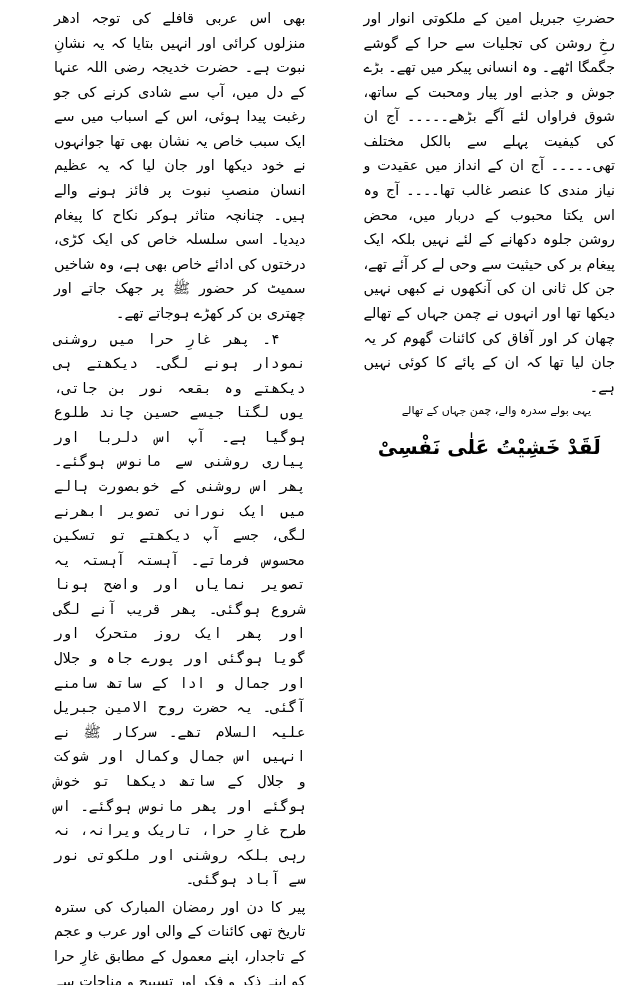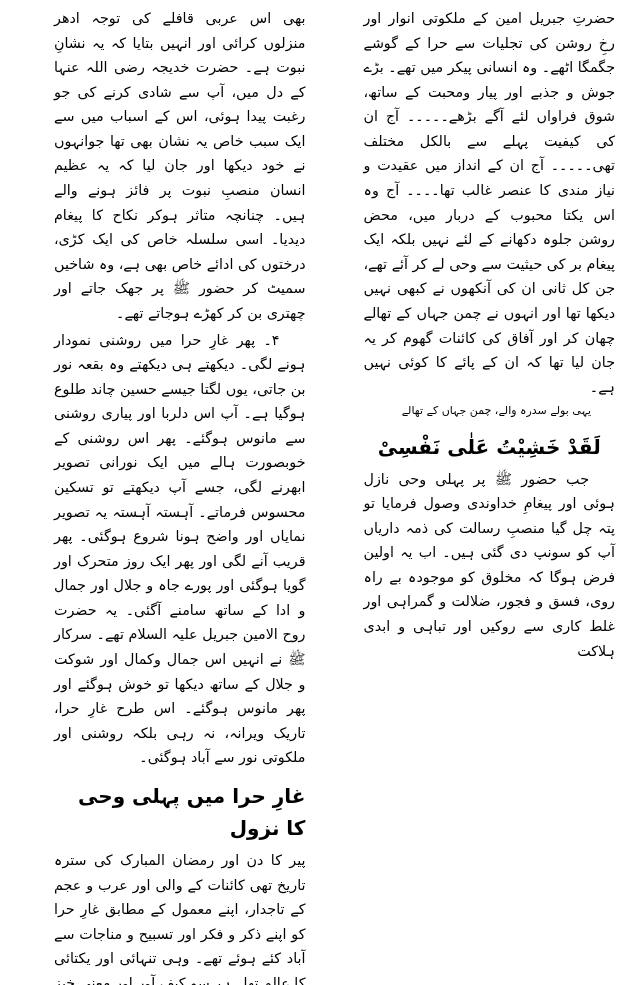--- a/index.html
+++ b/index.html
@@ -40,20 +40,21 @@
     font-size: 14.3px;
     line-height: 1.72;
     font-family: "DejaVu Sans", sans-serif;
     direction: rtl;
     unicode-bidi: isolate;
     text-align: justify;
     text-align-last: right;
   }
   p.para.indent {
     text-indent: 26px;
+    font-family: Liberation Mono, monospace;
   }
   h2.heading {
     margin: 10px 0 4px 0;
     font-size: 20px;
     font-weight: bold;
     line-height: 1.6;
     direction: rtl;
     text-align: right;
     text-align-last: right;
   }
@@ -86,25 +87,23 @@
   <div class="column col-right">
     <p class="para cut-top">حضرتِ جبریل امین کے ملکوتی انوار اور رخِ روشن کی تجلیات سے حرا کے گوشے جگمگا اٹھے۔ وہ انسانی پیکر میں تھے۔ بڑے جوش و جذبے اور پیار ومحبت کے ساتھ، شوق فراواں لئے آگے بڑھے۔۔۔۔۔ آج ان کی کیفیت پہلے سے بالکل مختلف تھی۔۔۔۔۔ آج ان کے انداز میں عقیدت و نیاز مندی کا عنصر غالب تھا۔۔۔۔ آج وہ اس یکتا محبوب کے دربار میں، محض روشن جلوہ دکھانے کے لئے نہیں بلکہ ایک پیغام بر کی حیثیت سے وحی لے کر آئے تھے، جن کل ثانی ان کی آنکھوں نے کبھی نہیں دیکھا تھا اور انہوں نے چمن جہاں کے تھالے چھان کر اور آفاق کی کائنات گھوم کر یہ جان لیا تھا کہ ان کے پائے کا کوئی نہیں ہے۔</p>
 
     <div class="verse">
       <span class="verse-line r1">یہی بولے سدرہ والے، چمن جہاں کے تھالے</span>
     </div>
 
 
     <h2 class="heading center">لَقَدْ خَشِيْتُ عَلٰى نَفْسِىْ</h2>
 
-    <p class="para indent">جب حضور ﷺ پر پہلی وحی نازل ہوئی اور پیغامِ خداوندی وصول فرمایا تو پتہ چل گیا منصبِ رسالت کی ذمہ داریاں آپ کو سونپ دی گئی ہیں۔ اب یہ اولین فرض ہوگا کہ مخلوق کو موجودہ بے راہ روی، فسق و فجور، ضلالت و گمراہی اور غلط کاری سے روکیں اور تباہی و ابدی ہلاکت</p>
   </div>
 
   <div class="column col-left">
     <p class="para cut-top">بھی اس عربی قافلے کی توجہ ادھر منزلوں کرائی اور انہیں بتایا کہ یہ نشانِ نبوت ہے۔ حضرت خدیجہ رضی اللہ عنہا کے دل میں، آپ سے شادی کرنے کی جو رغبت پیدا ہوئی، اس کے اسباب میں سے ایک سبب خاص یہ نشان بھی تھا جوانہوں نے خود دیکھا اور جان لیا کہ یہ عظیم انسان منصبِ نبوت پر فائز ہونے والے ہیں۔ چنانچہ متاثر ہوکر نکاح کا پیغام دیدیا۔ اسی سلسلہ خاص کی ایک کڑی، درختوں کی ادائے خاص بھی ہے، وہ شاخیں سمیٹ کر حضور ﷺ پر جھک جاتے اور چھتری بن کر کھڑے ہوجاتے تھے۔</p>
     <p class="para indent">۴۔ پھر غارِ حرا میں روشنی نمودار ہونے لگی۔ دیکھتے ہی دیکھتے وہ بقعہ نور بن جاتی، یوں لگتا جیسے حسین چاند طلوع ہوگیا ہے۔ آپ اس دلربا اور پیاری روشنی سے مانوس ہوگئے۔ پھر اس روشنی کے خوبصورت ہالے میں ایک نورانی تصویر ابھرنے لگی، جسے آپ دیکھتے تو تسکین محسوس فرماتے۔ آہستہ آہستہ یہ تصویر نمایاں اور واضح ہونا شروع ہوگئی۔ پھر قریب آنے لگی اور پھر ایک روز متحرک اور گویا ہوگئی اور پورے جاہ و جلال اور جمال و ادا کے ساتھ سامنے آگئی۔ یہ حضرت روح الامین جبریل علیہ السلام تھے۔ سرکار ﷺ نے انہیں اس جمال وکمال اور شوکت و جلال کے ساتھ دیکھا تو خوش ہوگئے اور پھر مانوس ہوگئے۔ اس طرح غارِ حرا، تاریک ویرانہ، نہ رہی بلکہ روشنی اور ملکوتی نور سے آباد ہوگئی۔</p>
 
-    <h2 class="heading">غارِ حرا میں پہلی وحی کا نزول</h2>
 
     <p class="para">پیر کا دن اور رمضان المبارک کی سترہ تاریخ تھی کائنات کے والی اور عرب و عجم کے تاجدار، اپنے معمول کے مطابق غارِ حرا کو اپنے ذکر و فکر اور تسبیح و مناجات سے آباد کئے ہوئے تھے۔ وہی تنہائی اور یکتائی کا عالم تھا۔ ہر سو کیف آور اور معنی خیز خاموشی چھائی ہوئی تھی کہ اچانک</p>
   </div>
 
 </div>
 
 </body></html>

